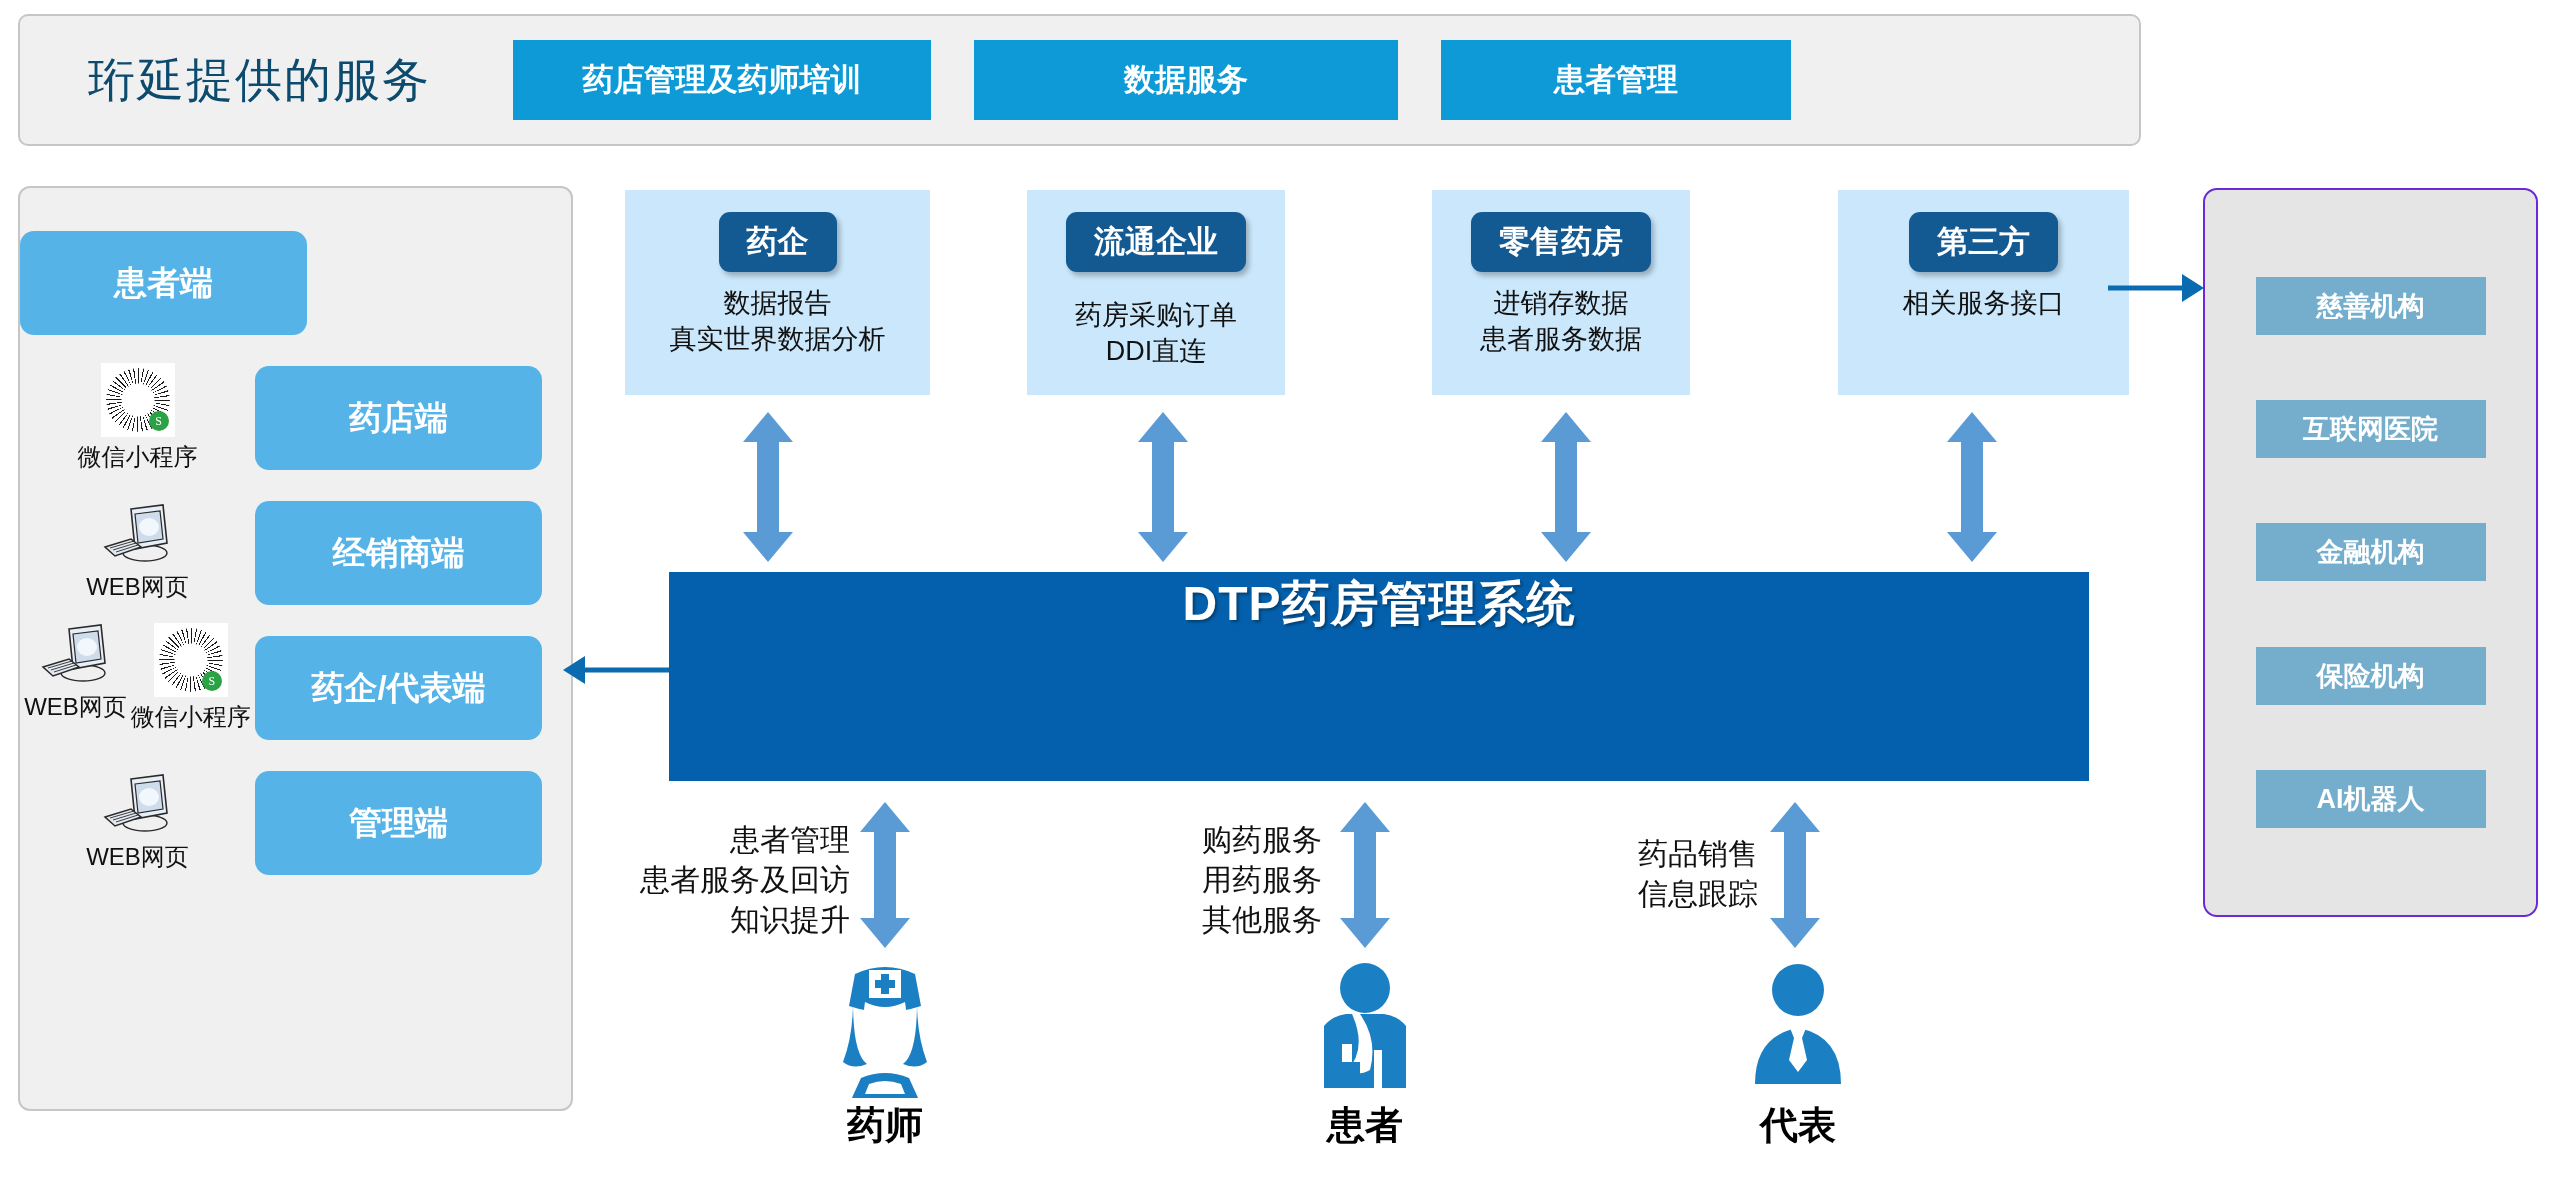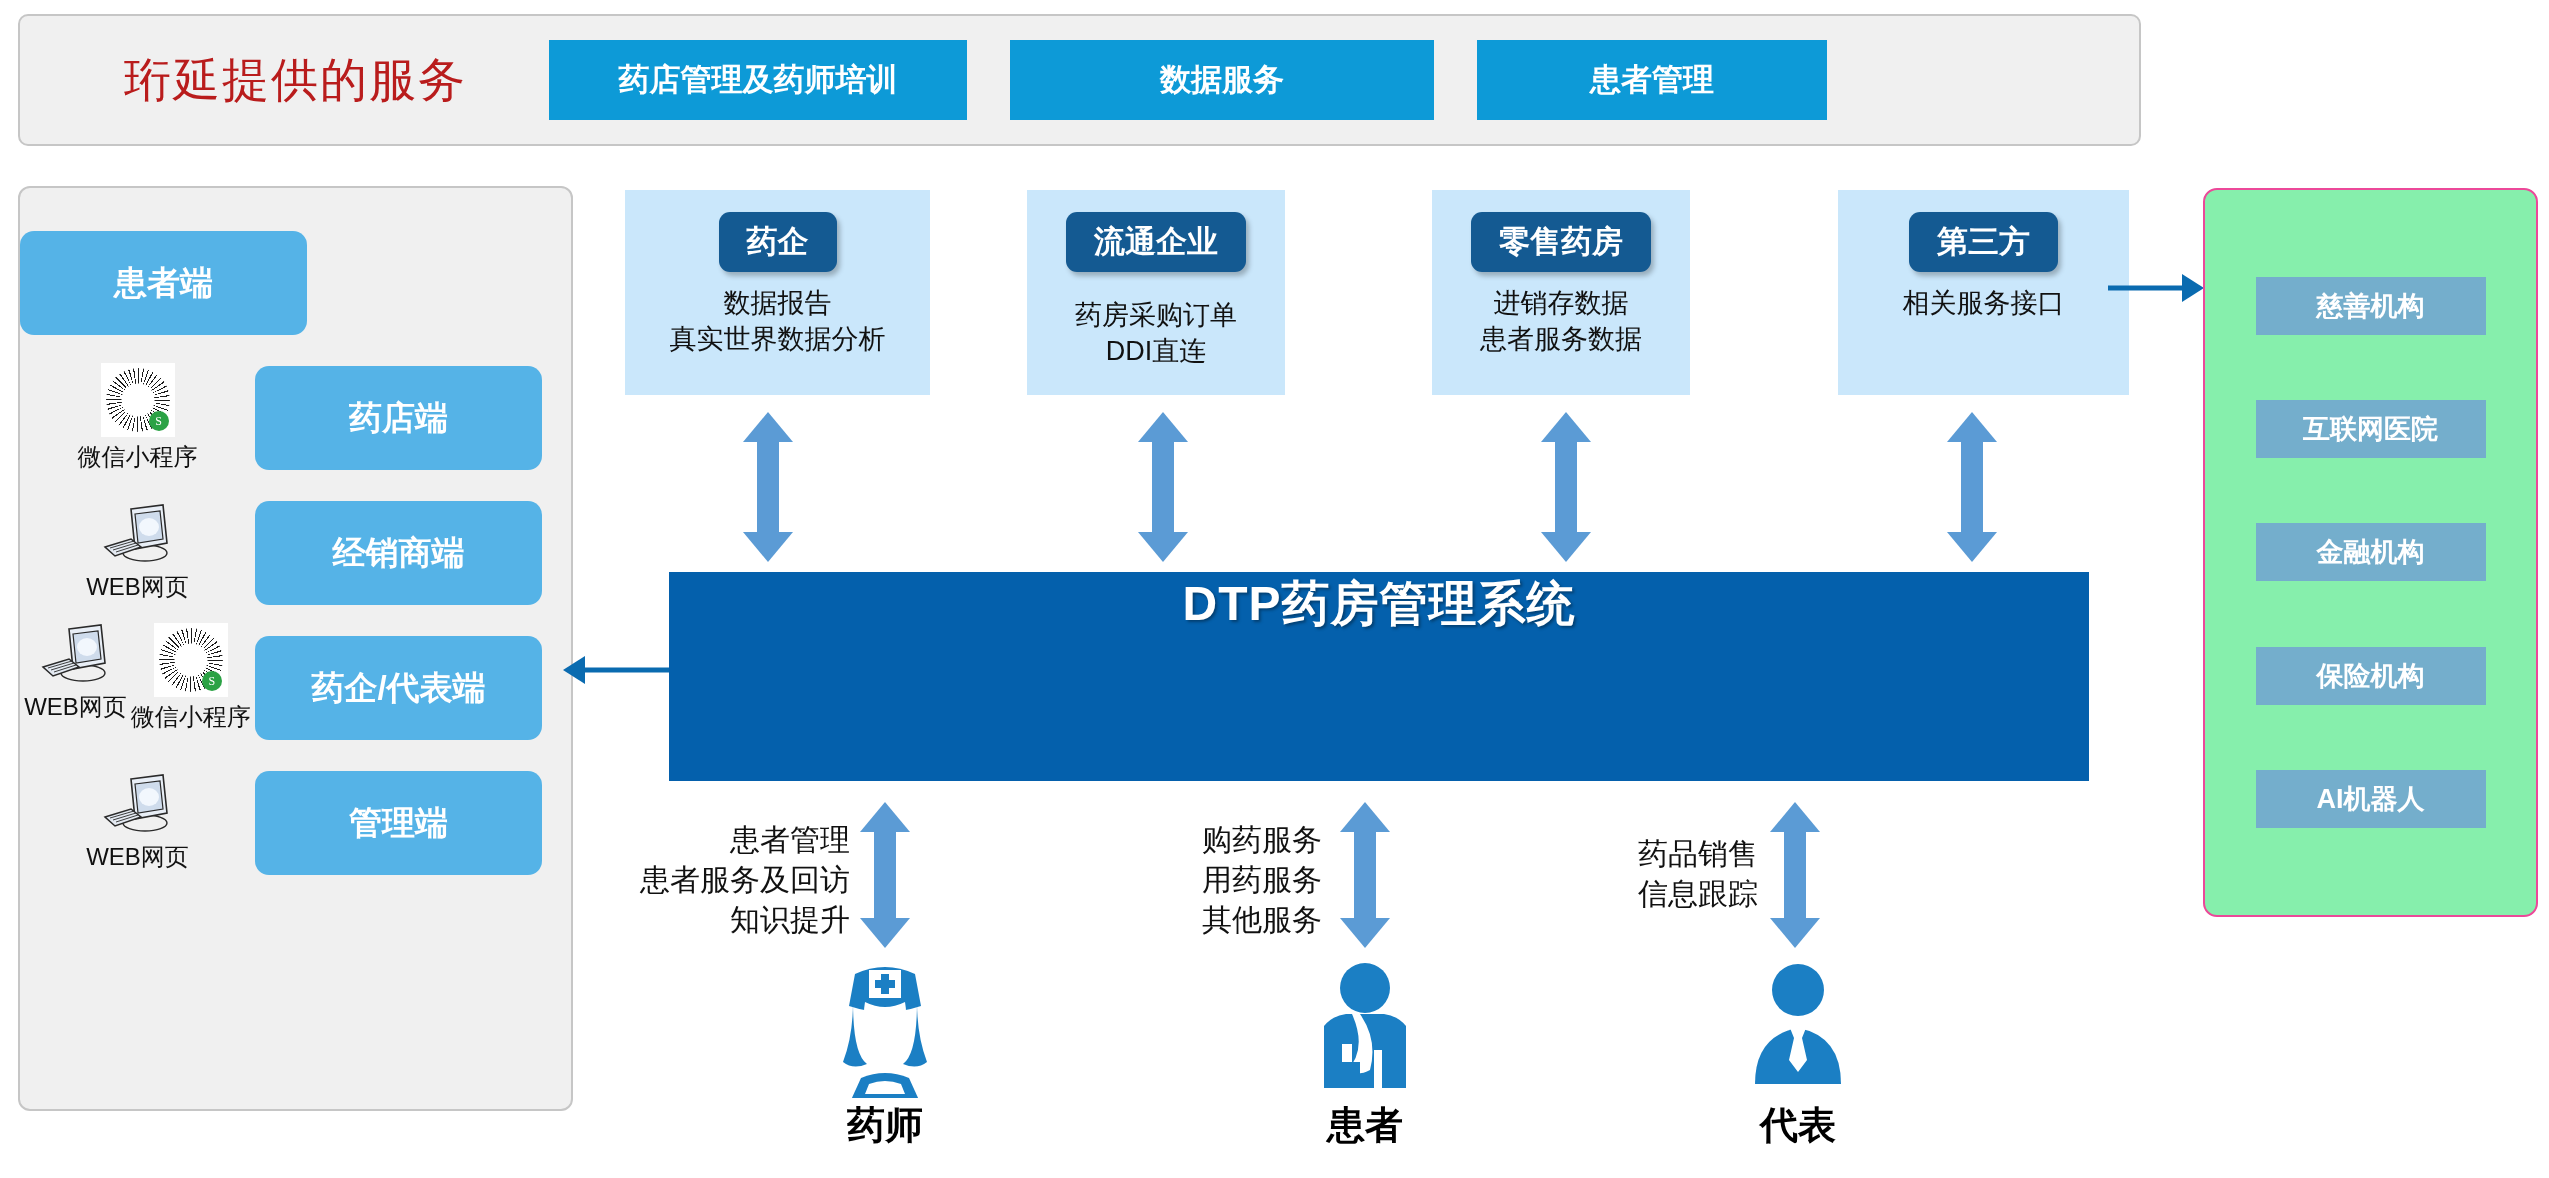--- a/index.html
+++ b/index.html
@@ -17,24 +17,24 @@
     position: absolute;
     left: 18px; top: 14px;
     width: 2123px; height: 132px;
     background: #f0f0f0;
     border: 2px solid #c6c6c6;
     border-radius: 10px;
     display: flex;
     align-items: center;
   }
   .header-title {
-    margin-left: 104px;
+    margin-left: 68px;
     font-size: 47px;
     font-weight: 400;
-    color: #b91c1c;
+    color: #0c4a6e;
     letter-spacing: 2px;
     white-space: nowrap;
   }
   .header-chips {
     display: flex;
     margin-left: 82px;
     gap: 43px;
   }
   .header-chip {
     background: #0d9ad7;
@@ -225,22 +225,22 @@
     font-weight: bold;
     letter-spacing: 1px;
     text-shadow: 2px 2px 3px rgba(0,0,0,0.35);
   }
 
   
   .right-panel {
     position: absolute;
     left: 2203px; top: 188px;
     width: 335px; height: 729px;
-    background: #86efac;
-    border: 2px solid #ec4899;
+    background: #e5e5e5;
+    border: 2px solid #6d28d9;
     border-radius: 14px;
     display: flex;
     flex-direction: column;
     align-items: center;
     justify-content: space-evenly;
     padding: 22px 0;
   }
   .right-btn {
     width: 230px;
     height: 58px;

